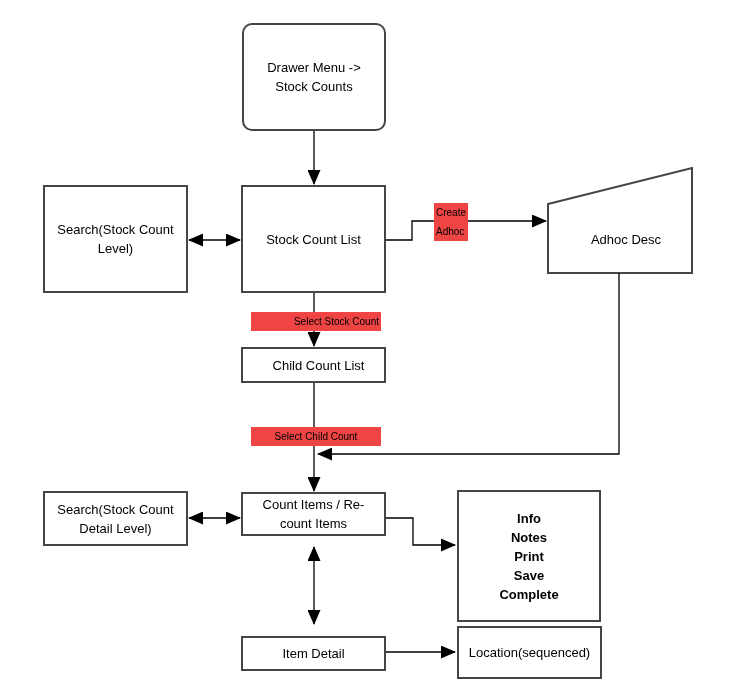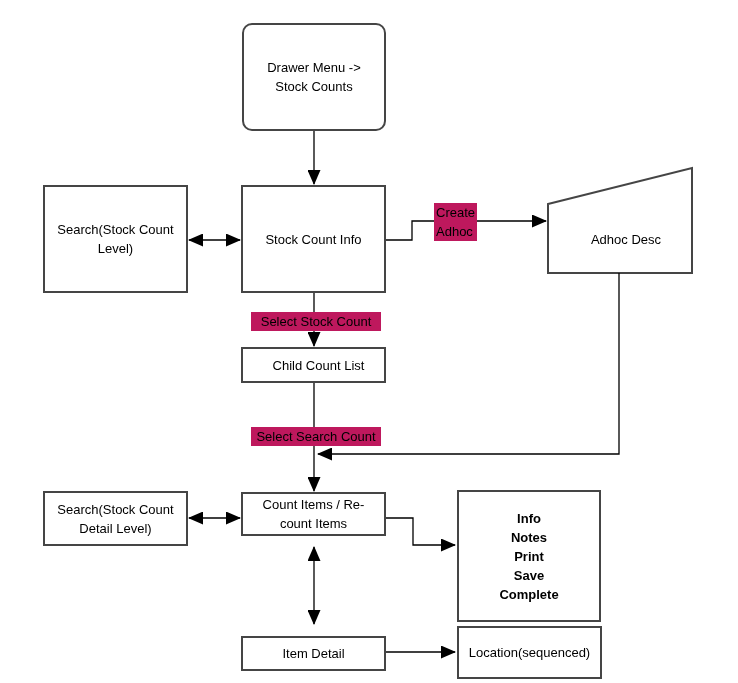--- a/index.html
+++ b/index.html
@@ -24,22 +24,22 @@
     padding:2px;
   }
   .shape-label{
     position:absolute;
     font-size:13px;line-height:19px;
     text-align:center;
     white-space:pre-line;
   }
   .edge-label{
     position:absolute;
-    background:#be185d;
-    font-size:13px;line-height:19px;
+    background:#ef4444;
+    font-size:10px;line-height:19px;
     white-space:pre-line;
     padding:0 2px;
   }
   .edge-label.center{text-align:center;}
 </style>
 </head>
 <body>
 
 <div class="canvas">
 
@@ -72,21 +72,21 @@
 
     <line x1="386" y1="652" x2="455" y2="652" stroke="#000" stroke-width="1.3" marker-end="url(#arrow)"></line>
   </svg>
 
   <div class="node" style="left:242px;top:23px;width:144px;height:108px;border-radius:10px;">Drawer Menu -&gt;
 Stock Counts</div>
 
   <div class="node" style="left:43px;top:185px;width:145px;height:108px;">Search(Stock Count
 Level)</div>
 
-  <div class="node" style="left:241px;top:185px;width:145px;height:108px;">Stock Count Info</div>
+  <div class="node" style="left:241px;top:185px;width:145px;height:108px;">Stock Count List</div>
 
   <div class="shape-label" style="left:548px;top:230px;width:156px;">Adhoc Desc</div>
 
   <div class="node" style="left:241px;top:347px;width:145px;height:36px;padding-left:12px;">Child Count List</div>
 
   <div class="node" style="left:43px;top:491px;width:145px;height:55px;">Search(Stock Count
 Detail Level)</div>
 
   <div class="node" style="left:241px;top:492px;width:145px;height:44px;">Count Items / Re-
 count Items</div>
@@ -97,17 +97,17 @@
 Save
 Complete</div>
 
   <div class="node" style="left:241px;top:636px;width:145px;height:35px;">Item Detail</div>
 
   <div class="node" style="left:457px;top:626px;width:145px;height:53px;">Location(sequenced)</div>
 
   <div class="edge-label" style="left:434px;top:203px;">Create
 Adhoc</div>
 
-  <div class="edge-label center" style="left:251px;top:312px;width:126px;">Select Stock Count</div>
+  <div class="edge-label center" style="left:251px;top:312px;width:126px;text-align:right;">Select Stock Count</div>
 
-  <div class="edge-label center" style="left:251px;top:427px;width:126px;">Select Search Count</div>
+  <div class="edge-label center" style="left:251px;top:427px;width:126px;">Select Child Count</div>
 
 </div>
 
 </body></html>

